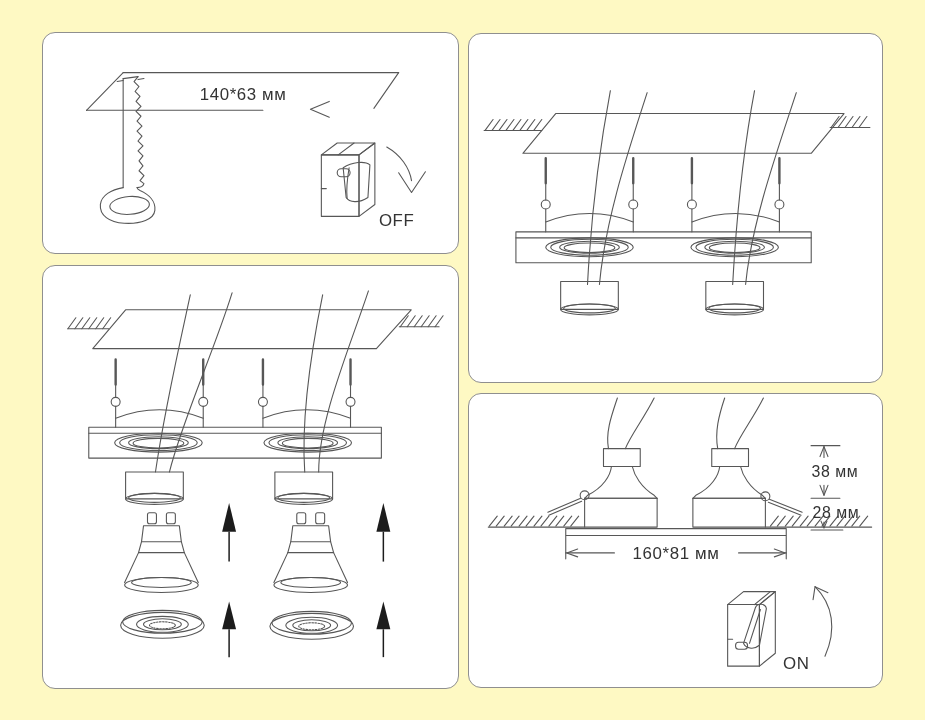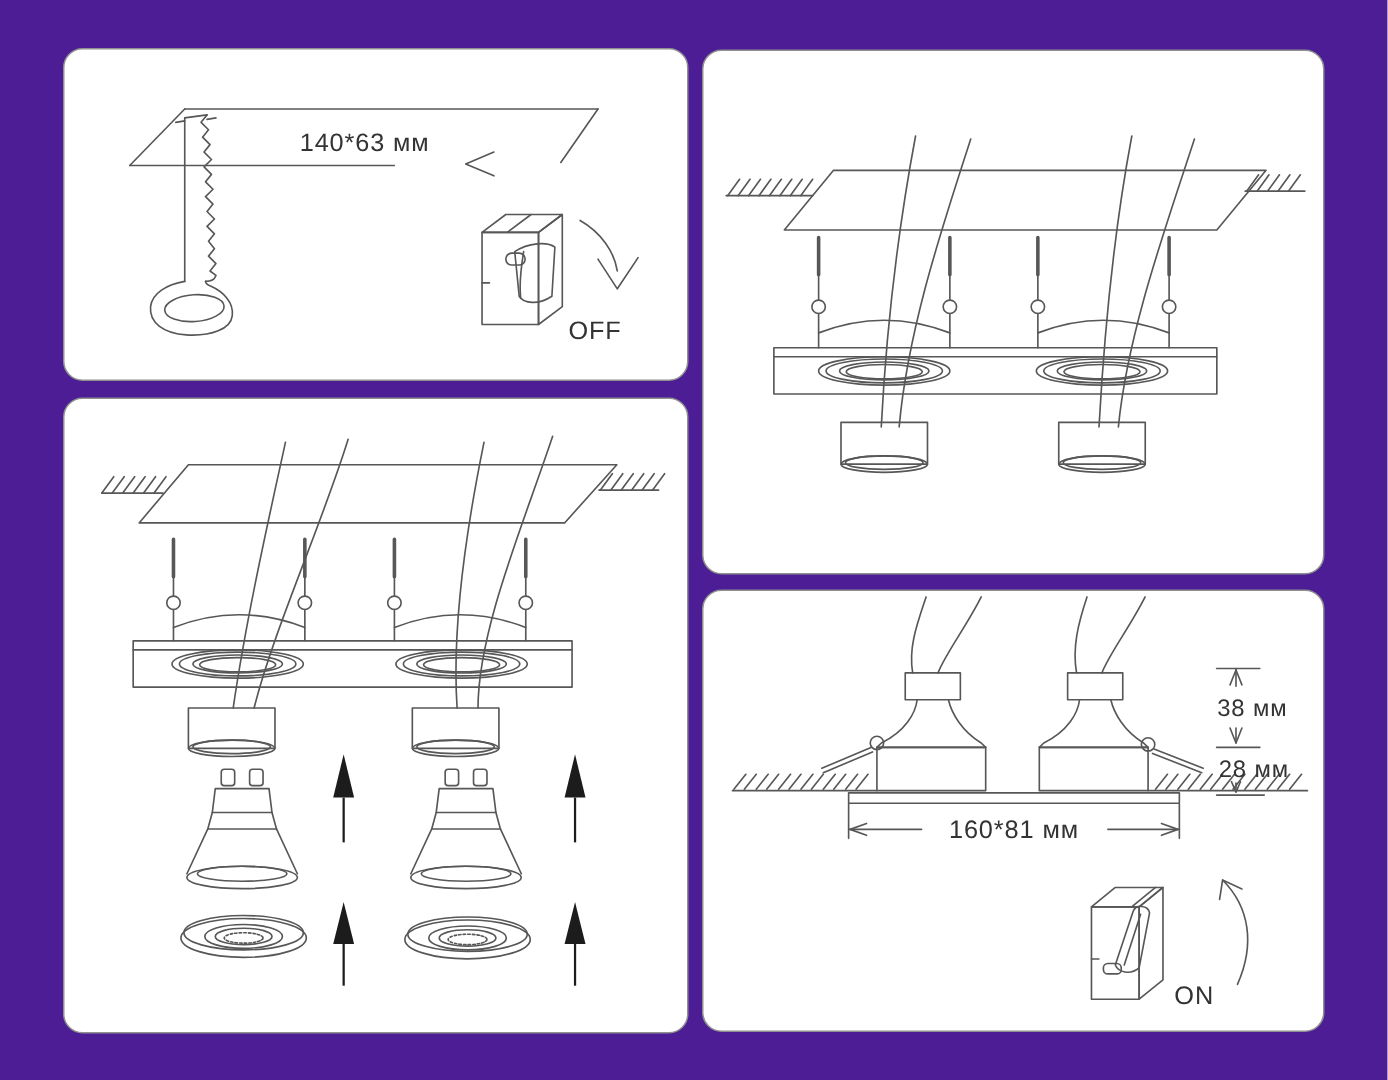--- a/index.html
+++ b/index.html
@@ -1,16 +1,16 @@
 <!DOCTYPE html>
 <html><head>
 <meta charset="utf-8">
 <style>
   html,body{margin:0;padding:0;background:#ffffff;}
-  .canvas{position:relative;width:925px;height:720px;background:#4c1d95;overflow:hidden;
+  .canvas{position:relative;width:925px;height:720px;background:#fef9c3;overflow:hidden;
           font-family:"Liberation Sans",sans-serif;}
   .panel{position:absolute;background:#ffffff;border:1.5px solid #8f8f8f;border-radius:13px;
          box-sizing:border-box;}
   .panel svg{display:block;width:100%;height:100%;}
   .ln{fill:none;stroke:#575757;stroke-width:1.1;stroke-linecap:round;stroke-linejoin:round;}
   g.ln *{fill:none;}
   .thick{stroke-width:2.4;}
   .blk{fill:#1c1c1c;stroke:none;}
   .shaft{stroke:#1c1c1c;stroke-width:1.5;fill:none;}
   .dash{stroke-dasharray:1.6 1.4;}

